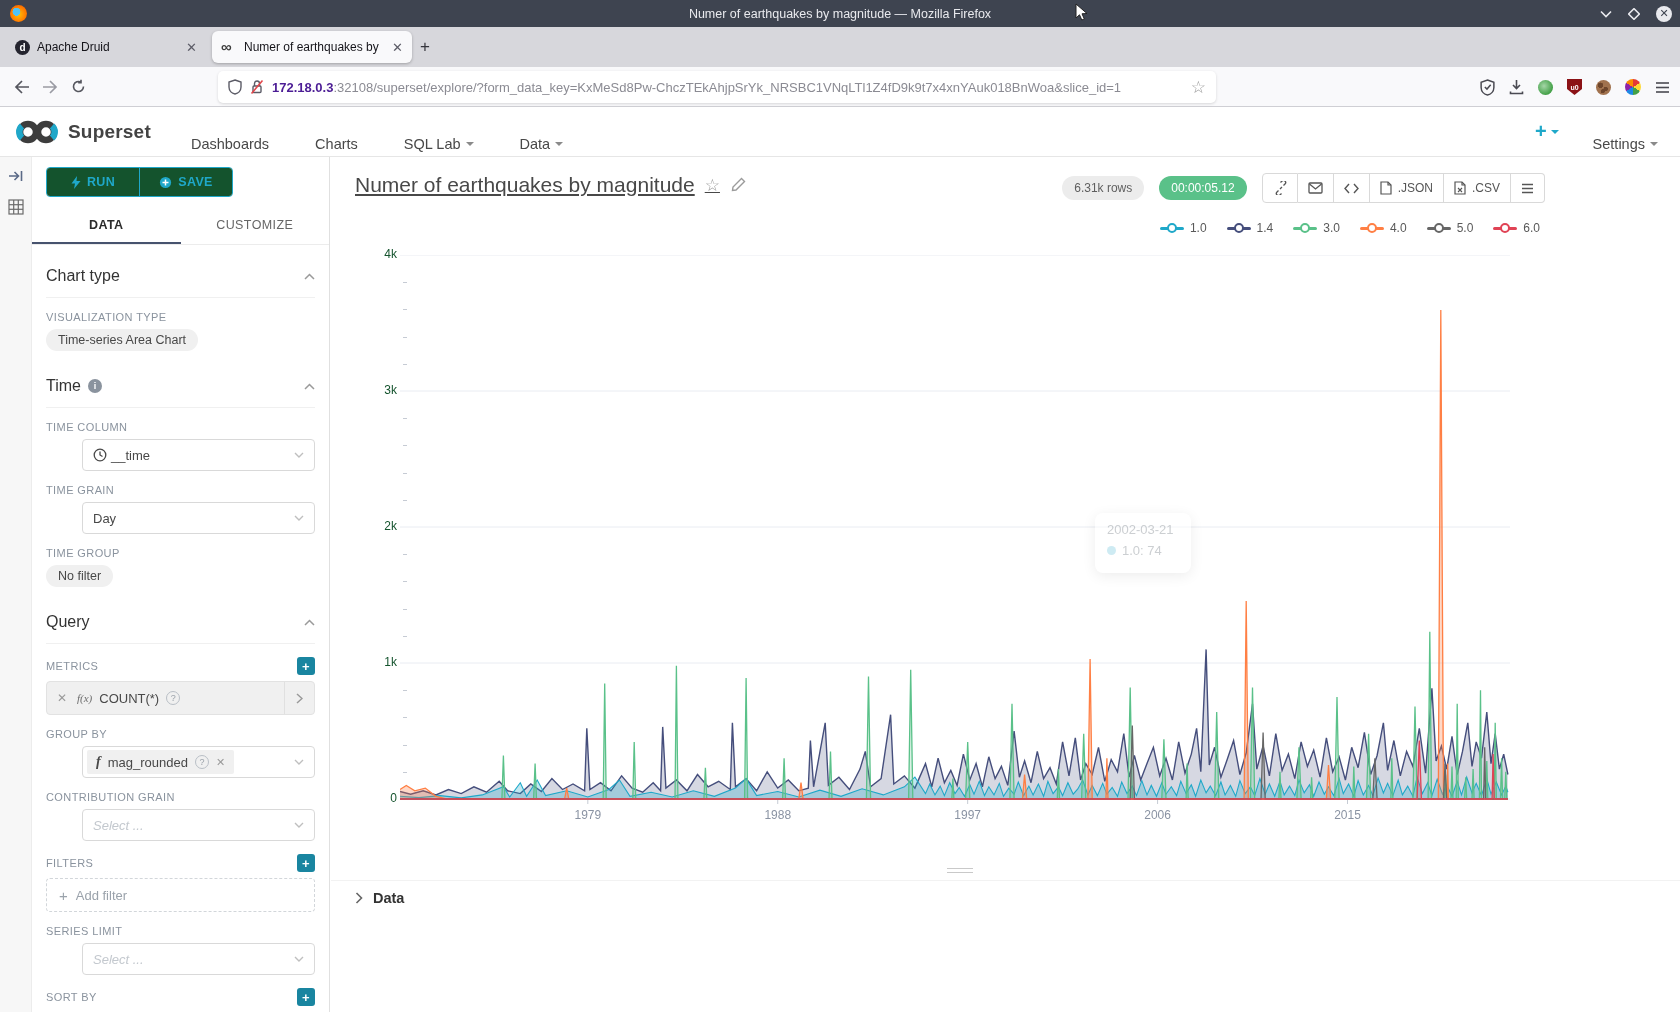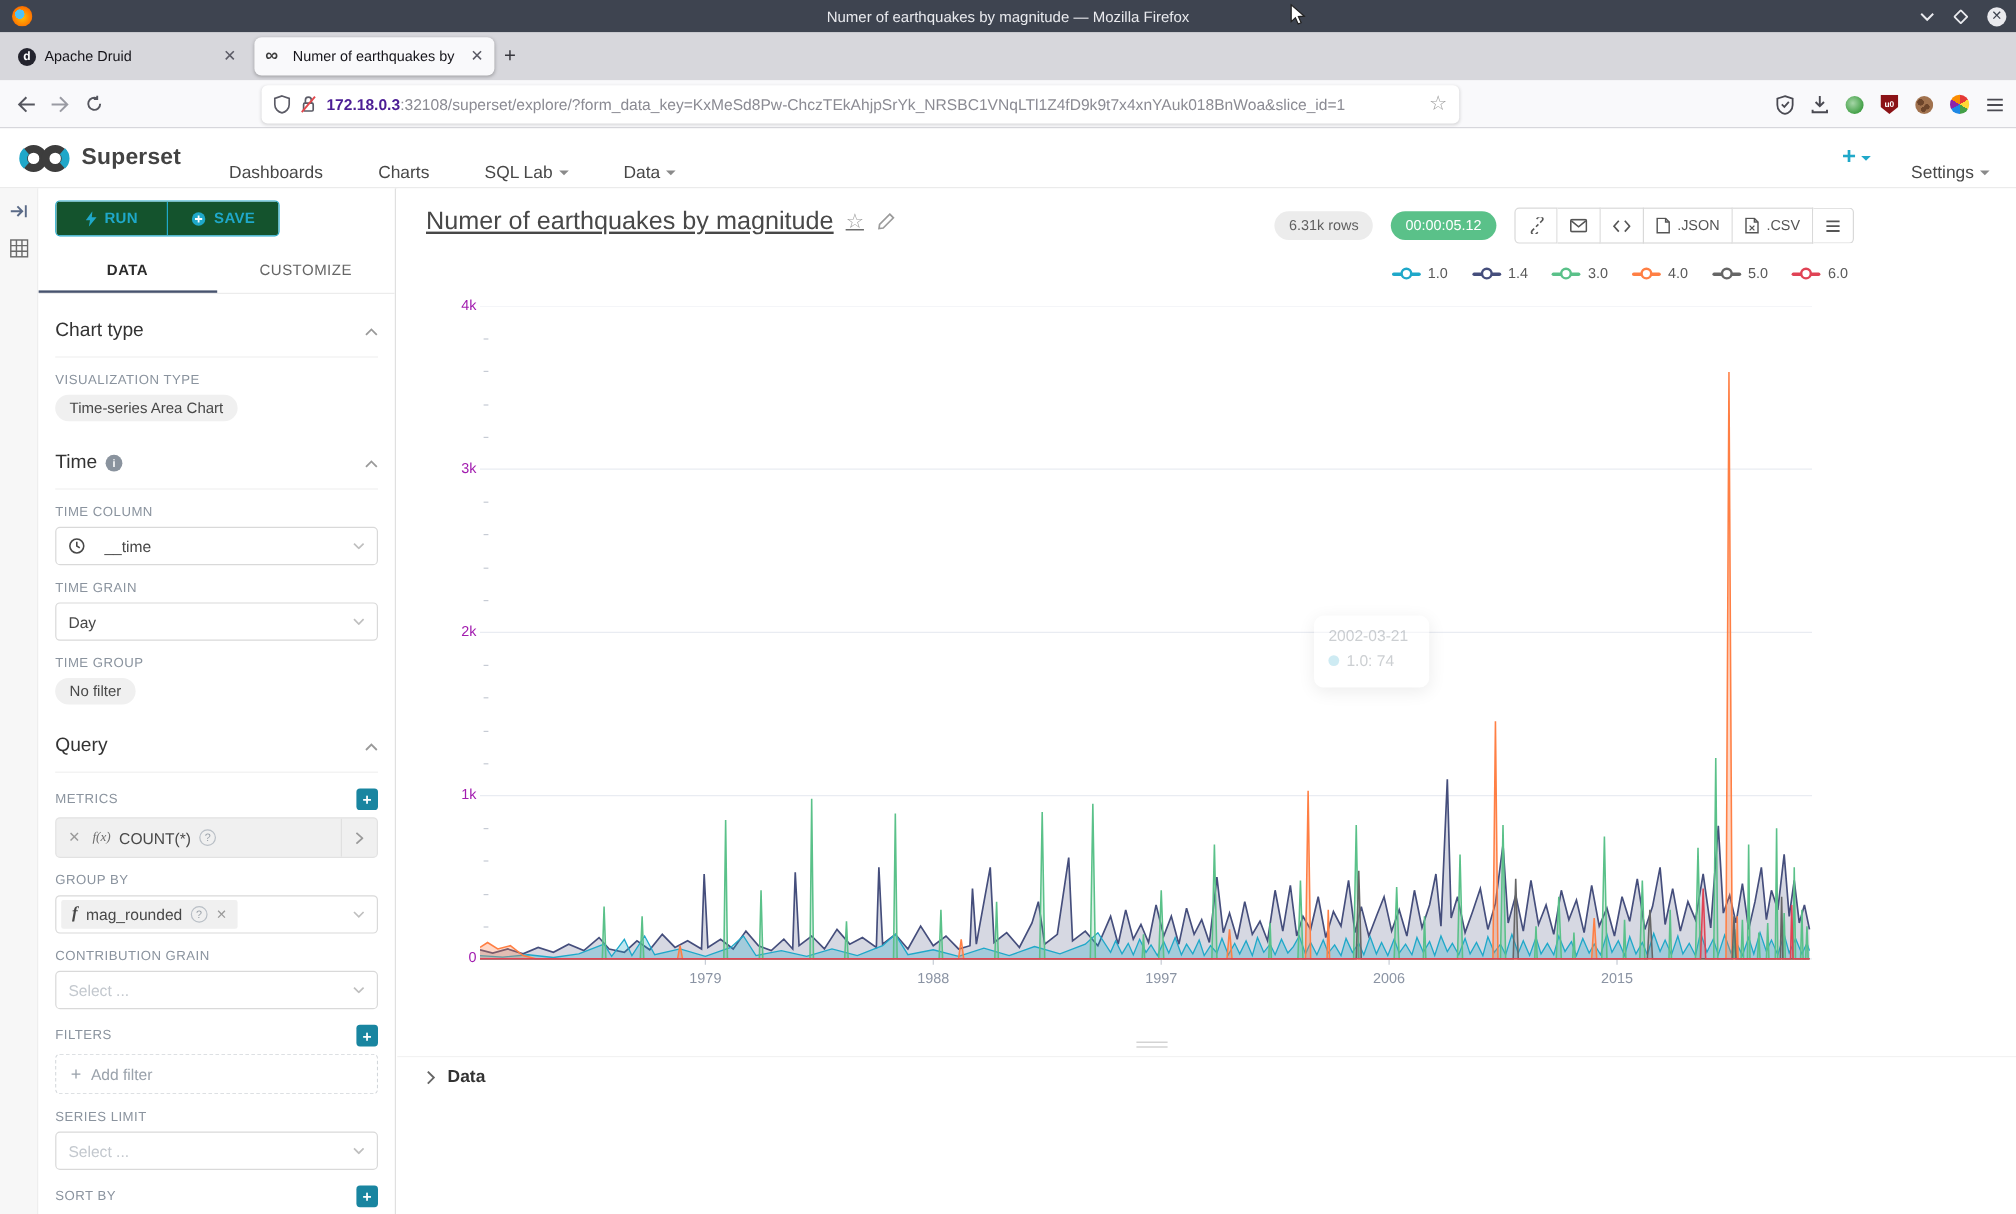--- a/index.html
+++ b/index.html
@@ -78,23 +78,23 @@
   .ptab { flex:1; text-align:center; font-size:12.5px; padding:9px 0 10px; color:#666; letter-spacing:.4px; }
   .ptab.active { color:#2b2b2b; border-bottom:2px solid #47536e; font-weight:bold; }
   .sect-head { display:flex; align-items:center; justify-content:space-between; margin-top:22px; }
   .sect-title { font-size:16px; color:#333; display:flex; align-items:center; gap:7px; }
   .sect-div { height:1px; background:#f0f0f0; margin:12px 0 2px; }
   .ctl-label { font-size:11px; color:#8a939e; letter-spacing:.4px; margin:13px 0 6px;
     display:flex; align-items:center; justify-content:space-between; }
   .pill { display:inline-block; background:#f0f0f0; border-radius:12px; padding:4px 12px;
     font-size:12.5px; color:#484848; }
   .sel { height:32px; border:1px solid #d9d9d9; border-radius:4px; background:#fff;
-    display:flex; align-items:center; padding:0 10px; gap:16px; font-size:13px; color:#484848; }
+    display:flex; align-items:center; padding:0 10px; gap:4px; font-size:13px; color:#484848;margin-left:36px; }
   .sel .spacer { flex:1; }
-  .placeholder { color:#c3c8ce; }
+  .placeholder { color:#c3c8ce;font-style:italic; }
   .chev { color:#bfbfbf; }
   .qmark { width:14px; height:14px; border:1px solid #b9bfc6; border-radius:50%; color:#9aa1a9;
     font-size:9px; display:inline-flex; align-items:center; justify-content:center; flex:none; }
   .imark { width:14px; height:14px; background:#8a939e; border-radius:50%; color:#fff;
     font-size:9px; font-weight:bold; display:inline-flex; align-items:center; justify-content:center; }
   .addbtn { width:18px; height:18px; background:#1985a0; border-radius:3px; color:#fff; font-size:13px;
     display:flex; align-items:center; justify-content:center; font-weight:bold; }
   .metric { display:flex; height:34px; border:1px solid #e2e2e2; border-radius:4px; overflow:hidden; background:#f0f0f0; }
   .metric .mx { width:30px; display:flex; align-items:center; justify-content:center; color:#9a9a9a; font-size:12px; }
   .metric .mbody { flex:1; display:flex; align-items:center; gap:7px; font-size:13px; color:#484848; }
@@ -117,21 +117,21 @@
   .hbtn { height:30px; border:1px solid #d9d9d9; border-left:none; background:#fff; display:flex;
     align-items:center; padding:0 10px; gap:6px; color:#555; font-size:12px; }
   .hbtn:first-child { border-left:1px solid #d9d9d9; border-radius:4px 0 0 4px; }
   .hbtn:last-child { border-radius:0 4px 4px 0; }
   .legend { position:absolute; right:140px; top:64px; display:flex; align-items:center; gap:20px; }
   .lg-item { display:flex; align-items:center; gap:6px; font-size:12px; color:#595959; }
   .lg-marker { position:relative; width:24px; height:10px; }
   .lg-marker .ln { position:absolute; left:0; top:4px; width:24px; height:3px; border-radius:2px; }
   .lg-marker .ring { position:absolute; left:7px; top:0; width:10px; height:10px; border-radius:50%;
     background:#fff; border:2px solid; }
-  .ylab { position:absolute; width:40px; text-align:right; font-size:12px; color:#a21caf; }
+  .ylab { position:absolute; width:40px; text-align:right; font-size:12px; color:#14532d; }
   .xlab { position:absolute; font-size:12px; color:#8a93a3; transform:translateX(-50%); }
   .mtick { position:absolute; width:4px; height:1px; background:#c6cbd4; }
   .tooltip-ghost { position:absolute; left:764px; top:356px; width:96px; height:60px; background:#fff;
     border-radius:8px; box-shadow:0 3px 14px rgba(0,0,0,.15); opacity:.5; padding:9px 12px; }
   .tooltip-ghost .tdate { font-size:13px; color:#9aa0a6; }
   .tooltip-ghost .trow { margin-top:6px; display:flex; align-items:center; gap:6px; font-size:13px; color:#9aa0a6; }
   .tdot { width:9px; height:9px; border-radius:50%; background:#9fd8e8; }
   .south-div { position:absolute; left:0; top:723px; width:100%; height:1px; background:#f2f2f2; }
   .drag-handle { position:absolute; left:616px; top:708px; width:26px; }
   .drag-handle div { height:1px; background:#c9c9c9; margin:3px 0; }

